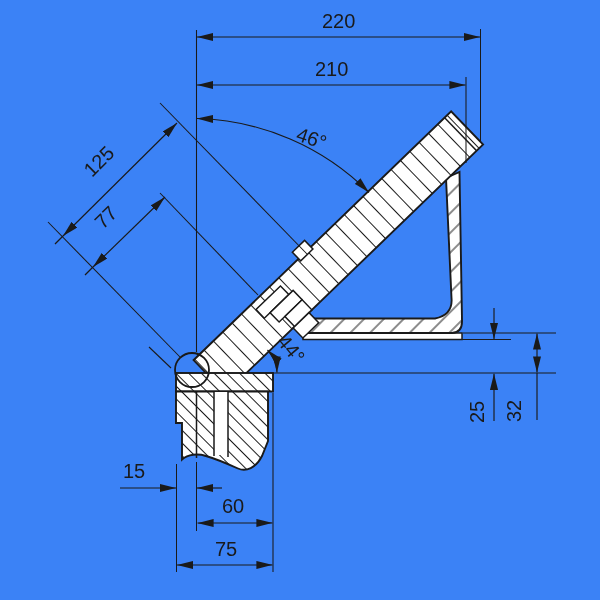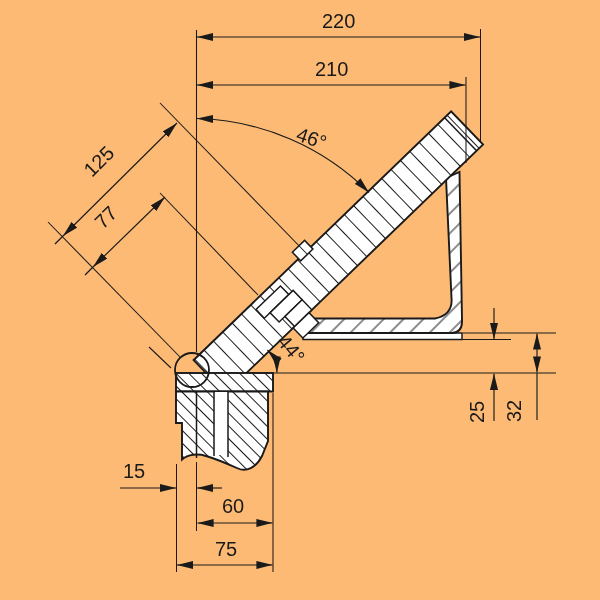--- a/index.html
+++ b/index.html
@@ -1,16 +1,16 @@
 <!DOCTYPE html>
 <html><head>
 <meta charset="utf-8">
 <style>
   html,body{margin:0;padding:0;background:#ffffff;}
-  .stage{position:relative;width:600px;height:600px;background:#fdba74;overflow:hidden;
+  .stage{position:relative;width:600px;height:600px;background:#3b82f6;overflow:hidden;
          font-family:"Liberation Sans","DejaVu Sans",sans-serif;}
   svg{display:block}
   text{fill:#1a1a1a;font-family:"Liberation Sans","DejaVu Sans",sans-serif;font-size:20px;}
   .dim  {stroke:#1a1a1a;stroke-width:1.15;fill:none;}
   .ext  {stroke:#1a1a1a;stroke-width:1.05;fill:none;}
   .part {stroke:#1a1a1a;stroke-width:1.9;fill:#ffffff;}
   .part2{stroke:#1a1a1a;stroke-width:1.5;fill:#ffffff;}
   .edge {stroke:#1a1a1a;stroke-width:1.5;fill:none;}
 </style>
 </head>

